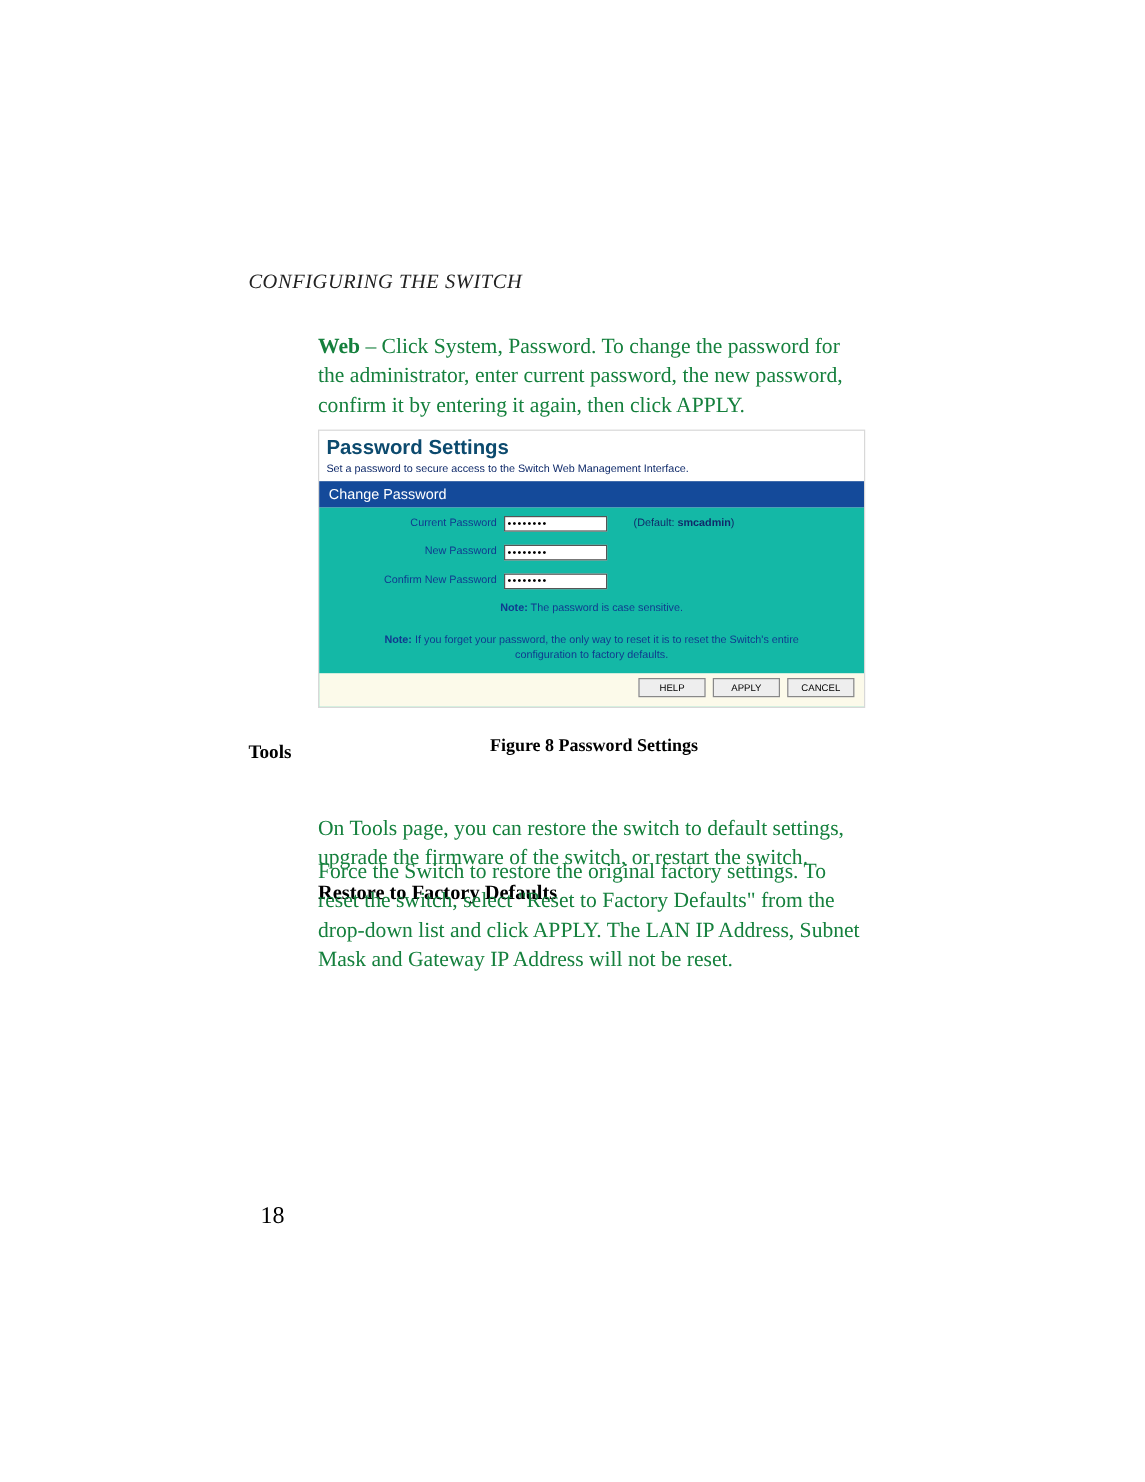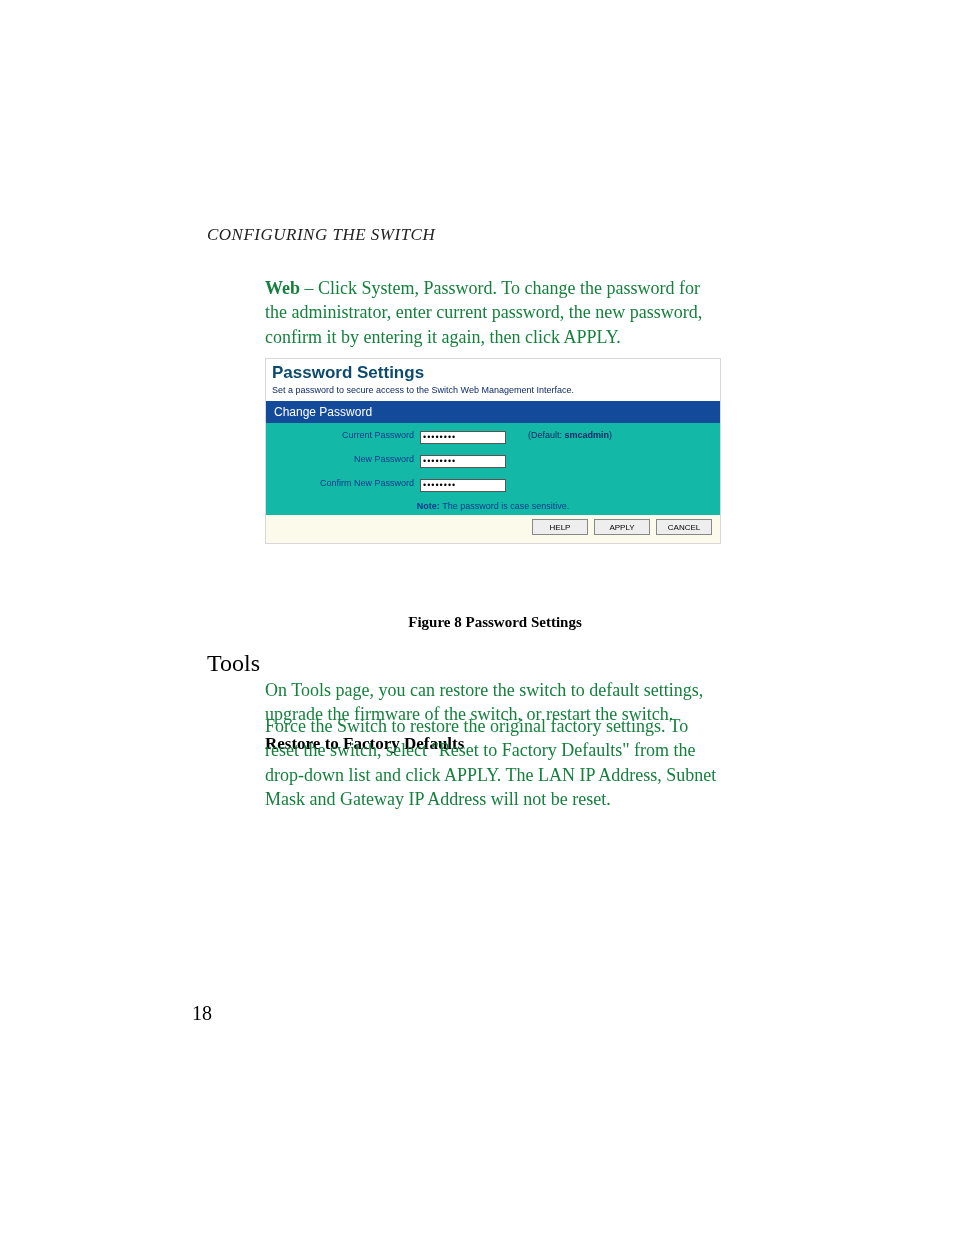--- a/index.html
+++ b/index.html
@@ -144,39 +144,39 @@
     top: 614px;
     left: 265px;
     width: 460px;
     text-align: center;
     font-weight: bold;
     font-size: 15px;
   }
 
   .section-heading {
     position: absolute;
-    top: 650px;
+    top: 619px;
     left: 207px;
-    font-weight: normal;
-    font-size: 24px;
+    font-weight: bold;
+    font-size: 16px;
   }
   .para2 { top: 678px; }
   .subheading {
     position: absolute;
     top: 734px;
     left: 265px;
     font-weight: bold;
     font-size: 17px;
   }
   .para3 { top: 714px; }
 
   .page-number {
     position: absolute;
     top: 1002px;
-    left: 192px;
+    left: 217px;
     font-size: 20px;
   }
 </style>
 </head>
 <body>
 
 <div class="page">
 
   <div class="running-head">CONFIGURING THE SWITCH</div>
 
@@ -211,20 +211,23 @@
         <div class="label">Confirm New Password</div>
         <div class="cell-input">
           <input type="password" value="********" style="">
         </div>
       </div>
 
       <div class="note-line">
         <span class="nb">Note:</span><span> The password is case sensitive.</span>
       </div>
 
+      <div class="note-block">
+        <span class="nb">Note:</span><span> If you forget your password, the only way to reset it is to reset the Switch's entire configuration to factory defaults.</span>
+      </div>
 
       <div class="button-row">
         <button>HELP</button>
         <button>APPLY</button>
         <button>CANCEL</button>
       </div>
     </div>
   </div>
 
   <div class="figure-caption">Figure 8  Password Settings</div>

